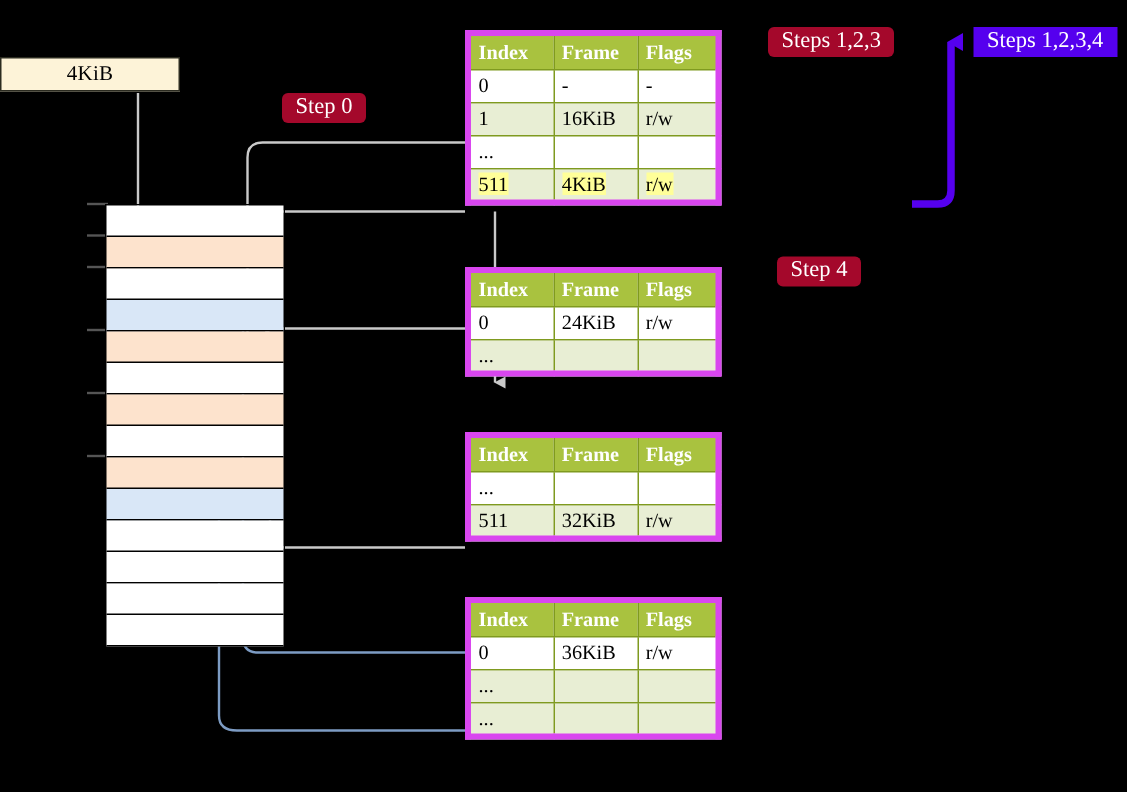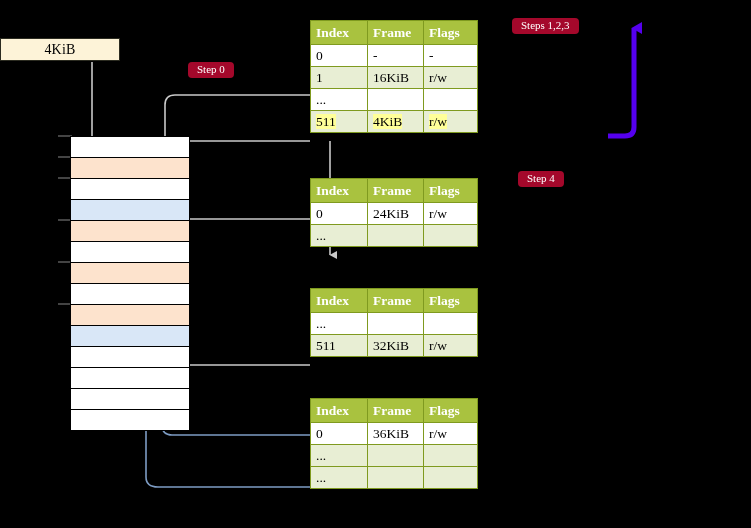--- a/index.html
+++ b/index.html
@@ -45,21 +45,21 @@
     color: #000000;
     letter-spacing: 0.2px;
   }
 
   
   .badge {
     position: absolute;
     display: flex;
     align-items: flex-start;
     justify-content: center;
-    font-size: 11px;
+    font-size: 15px;
     color: #ffffff;
     padding: 2px 9px 3px 9px;
     box-sizing: border-box;
     white-space: nowrap;
     line-height: 1;
   }
   .badge-crimson {
     background: #a4082b;
     border-radius: 4px;
   }
@@ -88,21 +88,21 @@
     background: #ffffff;
   }
   .mem-row.peach { background: #fde3cd; }
   .mem-row.blue  { background: #d9e7f7; }
   .mem-row.white { background: #ffffff; }
 
   
   .pt {
     position: absolute;
     border-collapse: collapse;
-    border: 1px solid #d946ef;
+    border: 4px solid #d946ef;
     background: #ffffff;
     font-size: 13.5px;
     table-layout: fixed;
   }
   .pt th, .pt td {
     border: 1px solid #7f9a1f;
     padding: 2px 5px;
     text-align: left;
     vertical-align: middle;
     height: 22px;
@@ -208,20 +208,23 @@
 
   <div id="badge-step0" class="badge badge-crimson">
     <span>Step 0</span>
   </div>
   <div id="badge-step123" class="badge badge-crimson">
     <span>Steps 1,2,3</span>
   </div>
   <div id="badge-step4" class="badge badge-crimson">
     <span>Step 4</span>
   </div>
+  <div id="badge-step1234" class="badge badge-violet">
+    <span>Steps 1,2,3,4</span>
+  </div>
 
   <div class="mem-column" id="memory-column">
       <div class="mem-row white"></div>
       <div class="mem-row peach"></div>
       <div class="mem-row white"></div>
       <div class="mem-row blue"></div>
       <div class="mem-row peach"></div>
       <div class="mem-row white"></div>
       <div class="mem-row peach"></div>
       <div class="mem-row white"></div>

